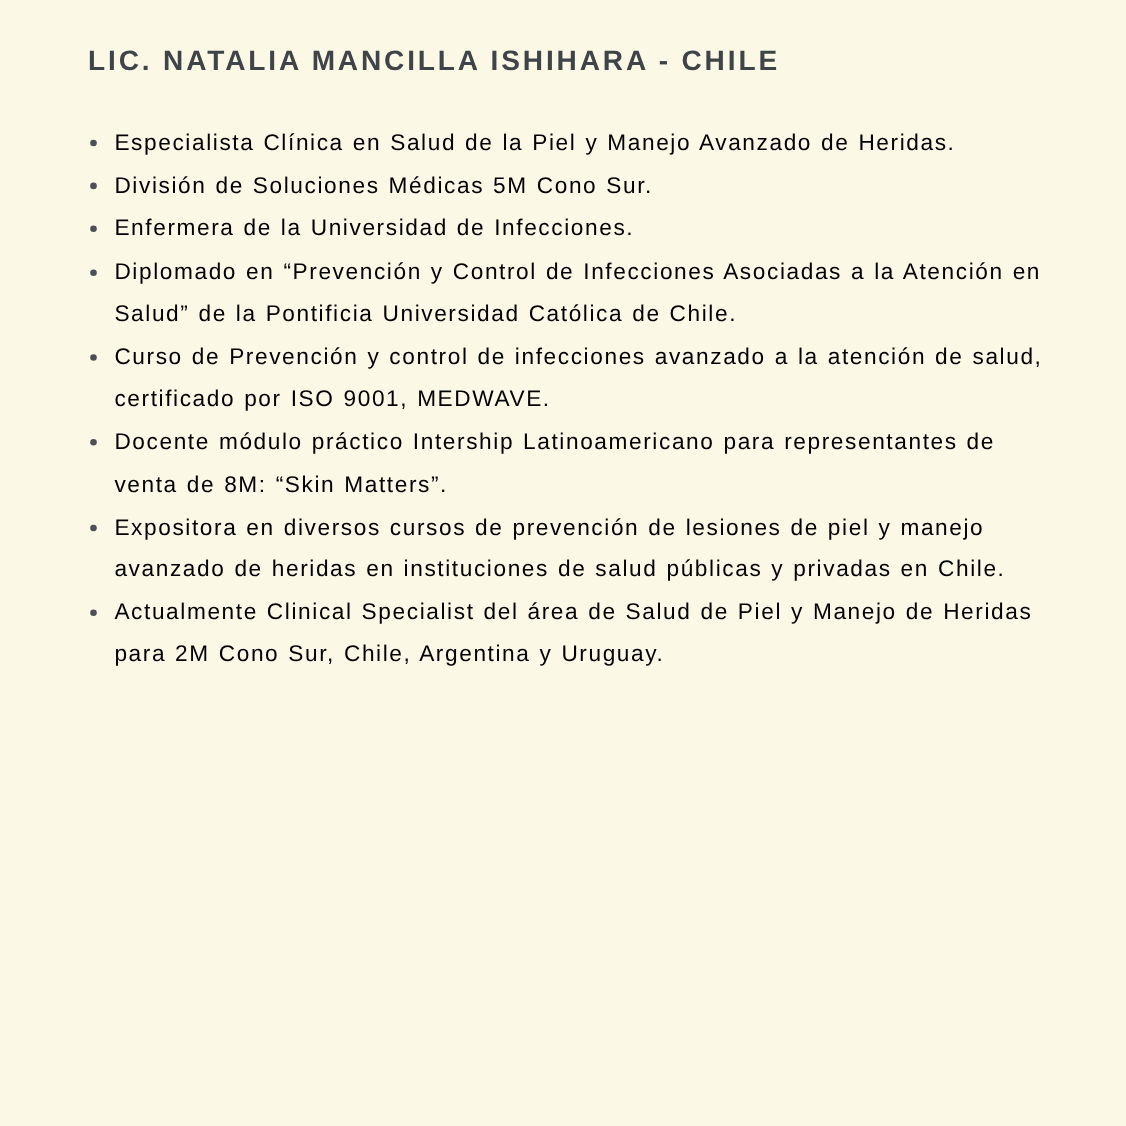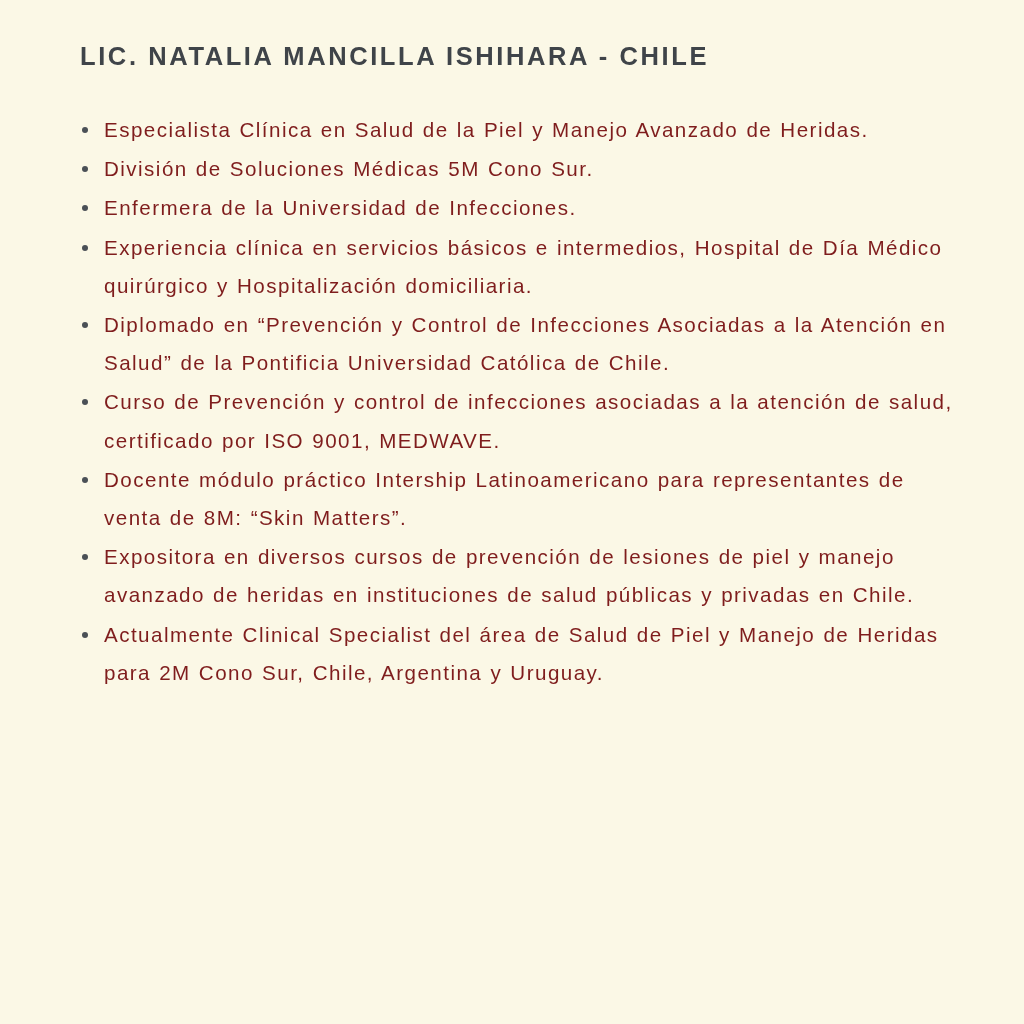--- a/index.html
+++ b/index.html
@@ -34,21 +34,21 @@
     margin: 40px 0 0 0;
     padding: 0;
   }
   ul.bullets li {
     position: relative;
     padding-left: 26px;
     margin-bottom: 1px;
     font-size: 20.6px;
     line-height: 38.2px;
     letter-spacing: 1.45px;
-    color: #7f1d1d;
+    color: #000000;
     word-spacing: 1px;
   }
   ul.bullets li .dot {
     position: absolute;
     left: 4px;
     top: 16px;
     width: 6px;
     height: 6px;
     border-radius: 50%;
     background: #4a5056;
@@ -69,29 +69,25 @@
     <li>
       <span class="dot"></span>
       <span>División de Soluciones Médicas 5M Cono Sur.</span>
     </li>
     <li>
       <span class="dot"></span>
       <span>Enfermera de la Universidad de Infecciones.</span>
     </li>
     <li>
       <span class="dot"></span>
-      <span>Experiencia clínica en servicios básicos e intermedios, Hospital de Día Médico quirúrgico y Hospitalización domiciliaria.</span>
-    </li>
-    <li>
-      <span class="dot"></span>
       <span>Diplomado en “Prevención y Control de Infecciones Asociadas a la Atención en Salud” de la Pontificia Universidad Católica de Chile.</span>
     </li>
     <li>
       <span class="dot"></span>
-      <span>Curso de Prevención y control de infecciones asociadas a la atención de salud, certificado por ISO 9001, MEDWAVE.</span>
+      <span>Curso de Prevención y control de infecciones avanzado a la atención de salud, certificado por ISO 9001, MEDWAVE.</span>
     </li>
     <li>
       <span class="dot"></span>
       <span>Docente módulo práctico Intership Latinoamericano para representantes de venta de 8M: “Skin Matters”.</span>
     </li>
     <li>
       <span class="dot"></span>
       <span>Expositora en diversos cursos de prevención de lesiones de piel y manejo avanzado de heridas en instituciones de salud públicas y privadas en Chile.</span>
     </li>
     <li>

